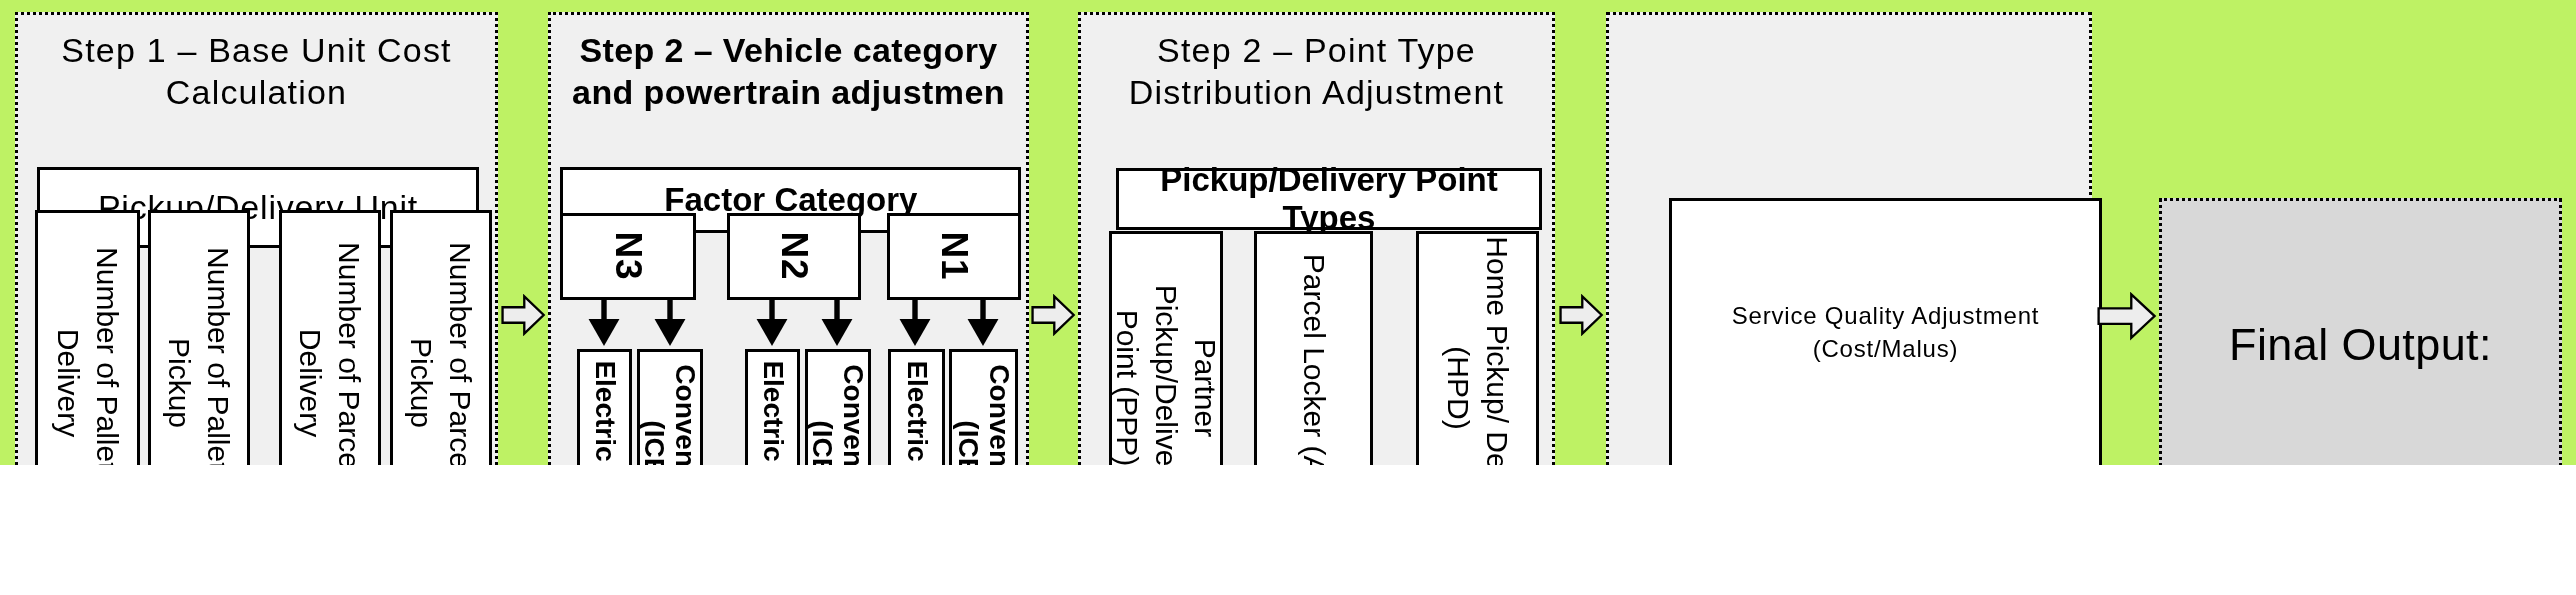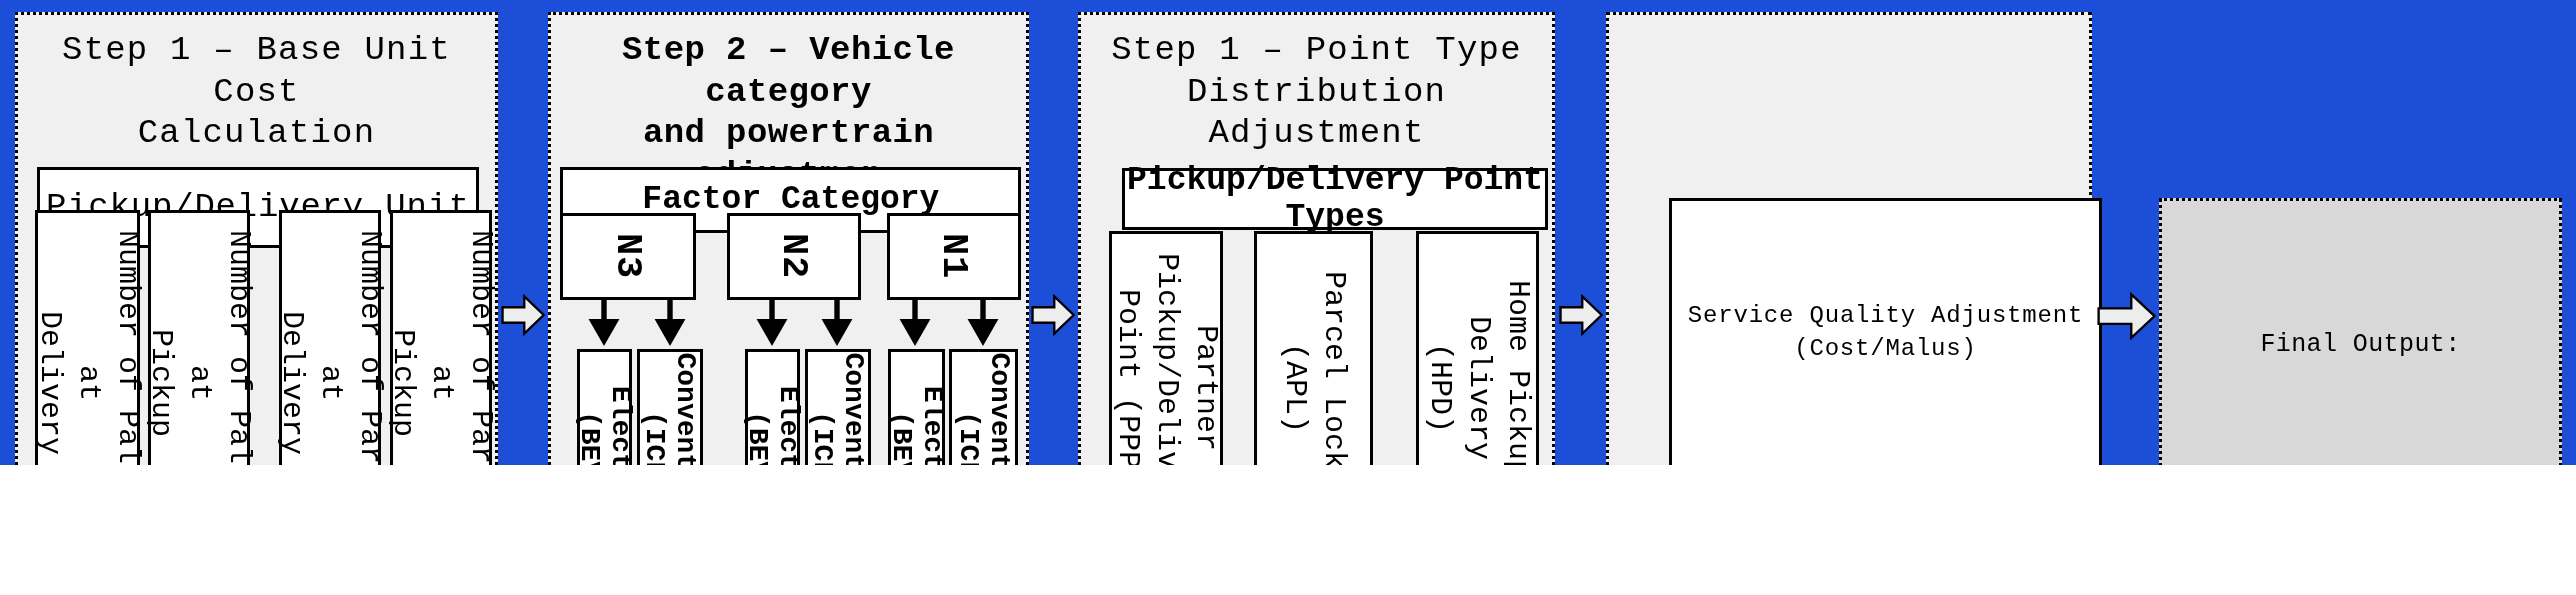--- a/index.html
+++ b/index.html
@@ -1,18 +1,18 @@
 <!DOCTYPE html>
 <html style="font-size:12.5px"><head>
 <meta charset="utf-8">
 <style>
   html,body{margin:0;padding:0;background:#ffffff;}
   *{box-sizing:border-box;}
-  .canvas{position:relative;width:2576px;height:465px;background:#1d4ed8;
-          font-family:Liberation Mono, monospace;color:#000;overflow:hidden;}
+  .canvas{position:relative;width:2576px;height:465px;background:#bef264;
+          font-family:Liberation Sans, sans-serif;color:#000;overflow:hidden;}
   .panel{position:absolute;top:11.7px;height:567px;background:#f0f0f0;
          border:3.1px dotted #000;}
   .ptitle{position:absolute;top:15.6px;left:0;right:0;text-align:center;
           font-size:34px;line-height:1.22;letter-spacing:1.2px;}
   .ptitle.bold{font-weight:bold;letter-spacing:0.4px;}
   .ln{display:block;}
   .hbox{position:absolute;background:#fff;border:3.1px solid #000;
         display:flex;align-items:center;justify-content:center;
         text-align:center;font-size:34px;letter-spacing:0.8px;margin-top:40px;}
   .hbox.bold{font-weight:bold;font-size:33px;letter-spacing:0;}
@@ -26,21 +26,21 @@
   .rot-p1{width:341px;}
   .rot-p3{width:306px;}
   .rot-p2l{width:201px;font-size:28px;line-height:1.12;font-weight:600;}
   .rot-n{white-space:nowrap;font-size:37px;font-weight:600;letter-spacing:0.8px;}
   .darr{position:absolute;top:283px;}
   .darr rect,.darr polygon{fill:#000;}
   .garr{position:absolute;}
   .finalbox{position:absolute;left:2159px;top:198px;width:403px;height:294px;
         background:#d8d8d8;border:3.1px dotted #000;
         display:flex;align-items:center;justify-content:center;
-        text-align:right;font-size:25px;line-height:1.35;letter-spacing:0.4px;}
+        text-align:right;font-size:45px;line-height:1.35;letter-spacing:0.4px;}
 </style>
 </head>
 <body>
 
 <div class="canvas">
 
   <section class="panel" style="left:15px;width:483px;">
     <div class="ptitle">
       <span class="ln">Step 1 – Base Unit Cost</span>
       <span class="ln">Calculation</span>
@@ -157,24 +157,24 @@
       </div>
     </div>
   </section>
 
   <svg class="garr" style="left:1031px;top:294px;" width="45" height="42" viewBox="0 0 58 54">
     <polygon points="2,17 30,17 30,3 55,27 30,51 30,37 2,37" fill="#ededed" stroke="#000" stroke-width="3"></polygon>
   </svg>
 
   <section class="panel" style="left:1078px;width:477px;">
     <div class="ptitle">
-      <span class="ln">Step 1 – Point Type</span>
+      <span class="ln">Step 2 – Point Type</span>
       <span class="ln">Distribution Adjustment</span>
     </div>
-    <div class="hbox bold" style="left:41px;top:113px;width:426px;height:62px;">
+    <div class="hbox bold" style="left:35px;top:113px;width:426px;height:62px;">
       <span>Pickup/Delivery Point Types</span>
     </div>
 
     <div class="vbox" style="left:28px;top:216px;width:114px;height:314px;">
       <div class="rot rot-p3">
         <span class="ln">Partner Pickup/Delivery</span>
         <span class="ln">Point (PPP)</span>
       </div>
     </div>
     <div class="vbox" style="left:173px;top:216px;width:119px;height:314px;">

